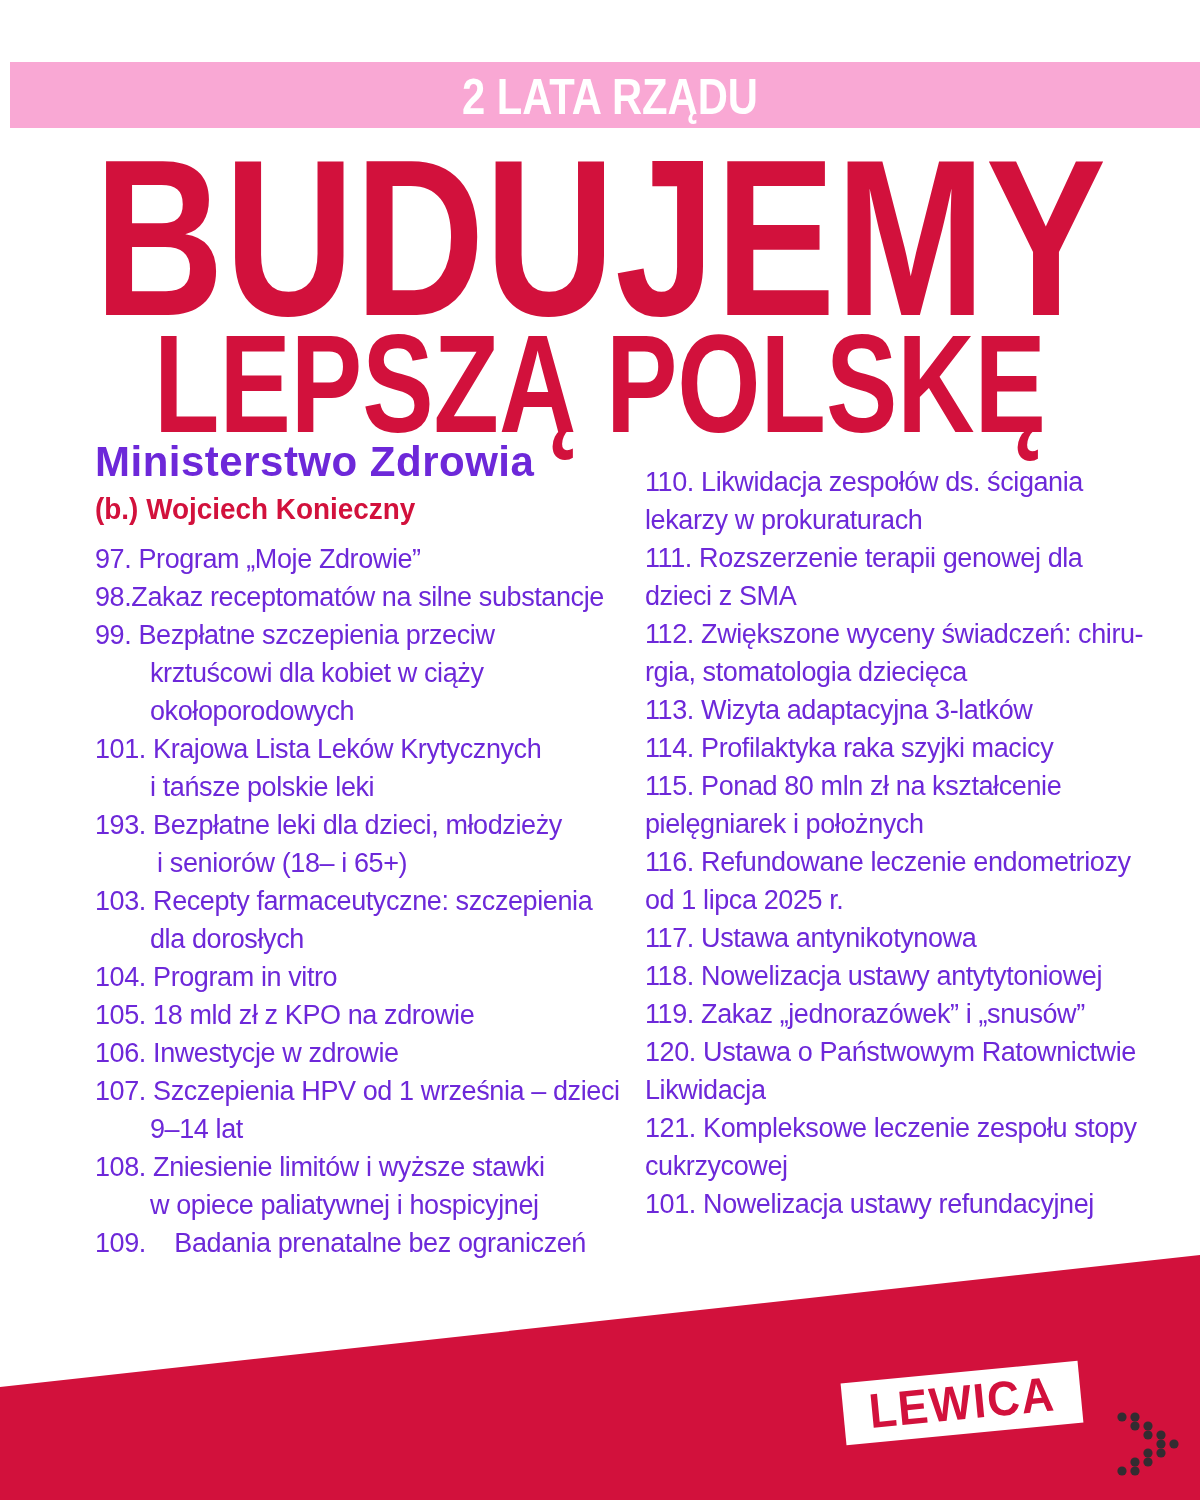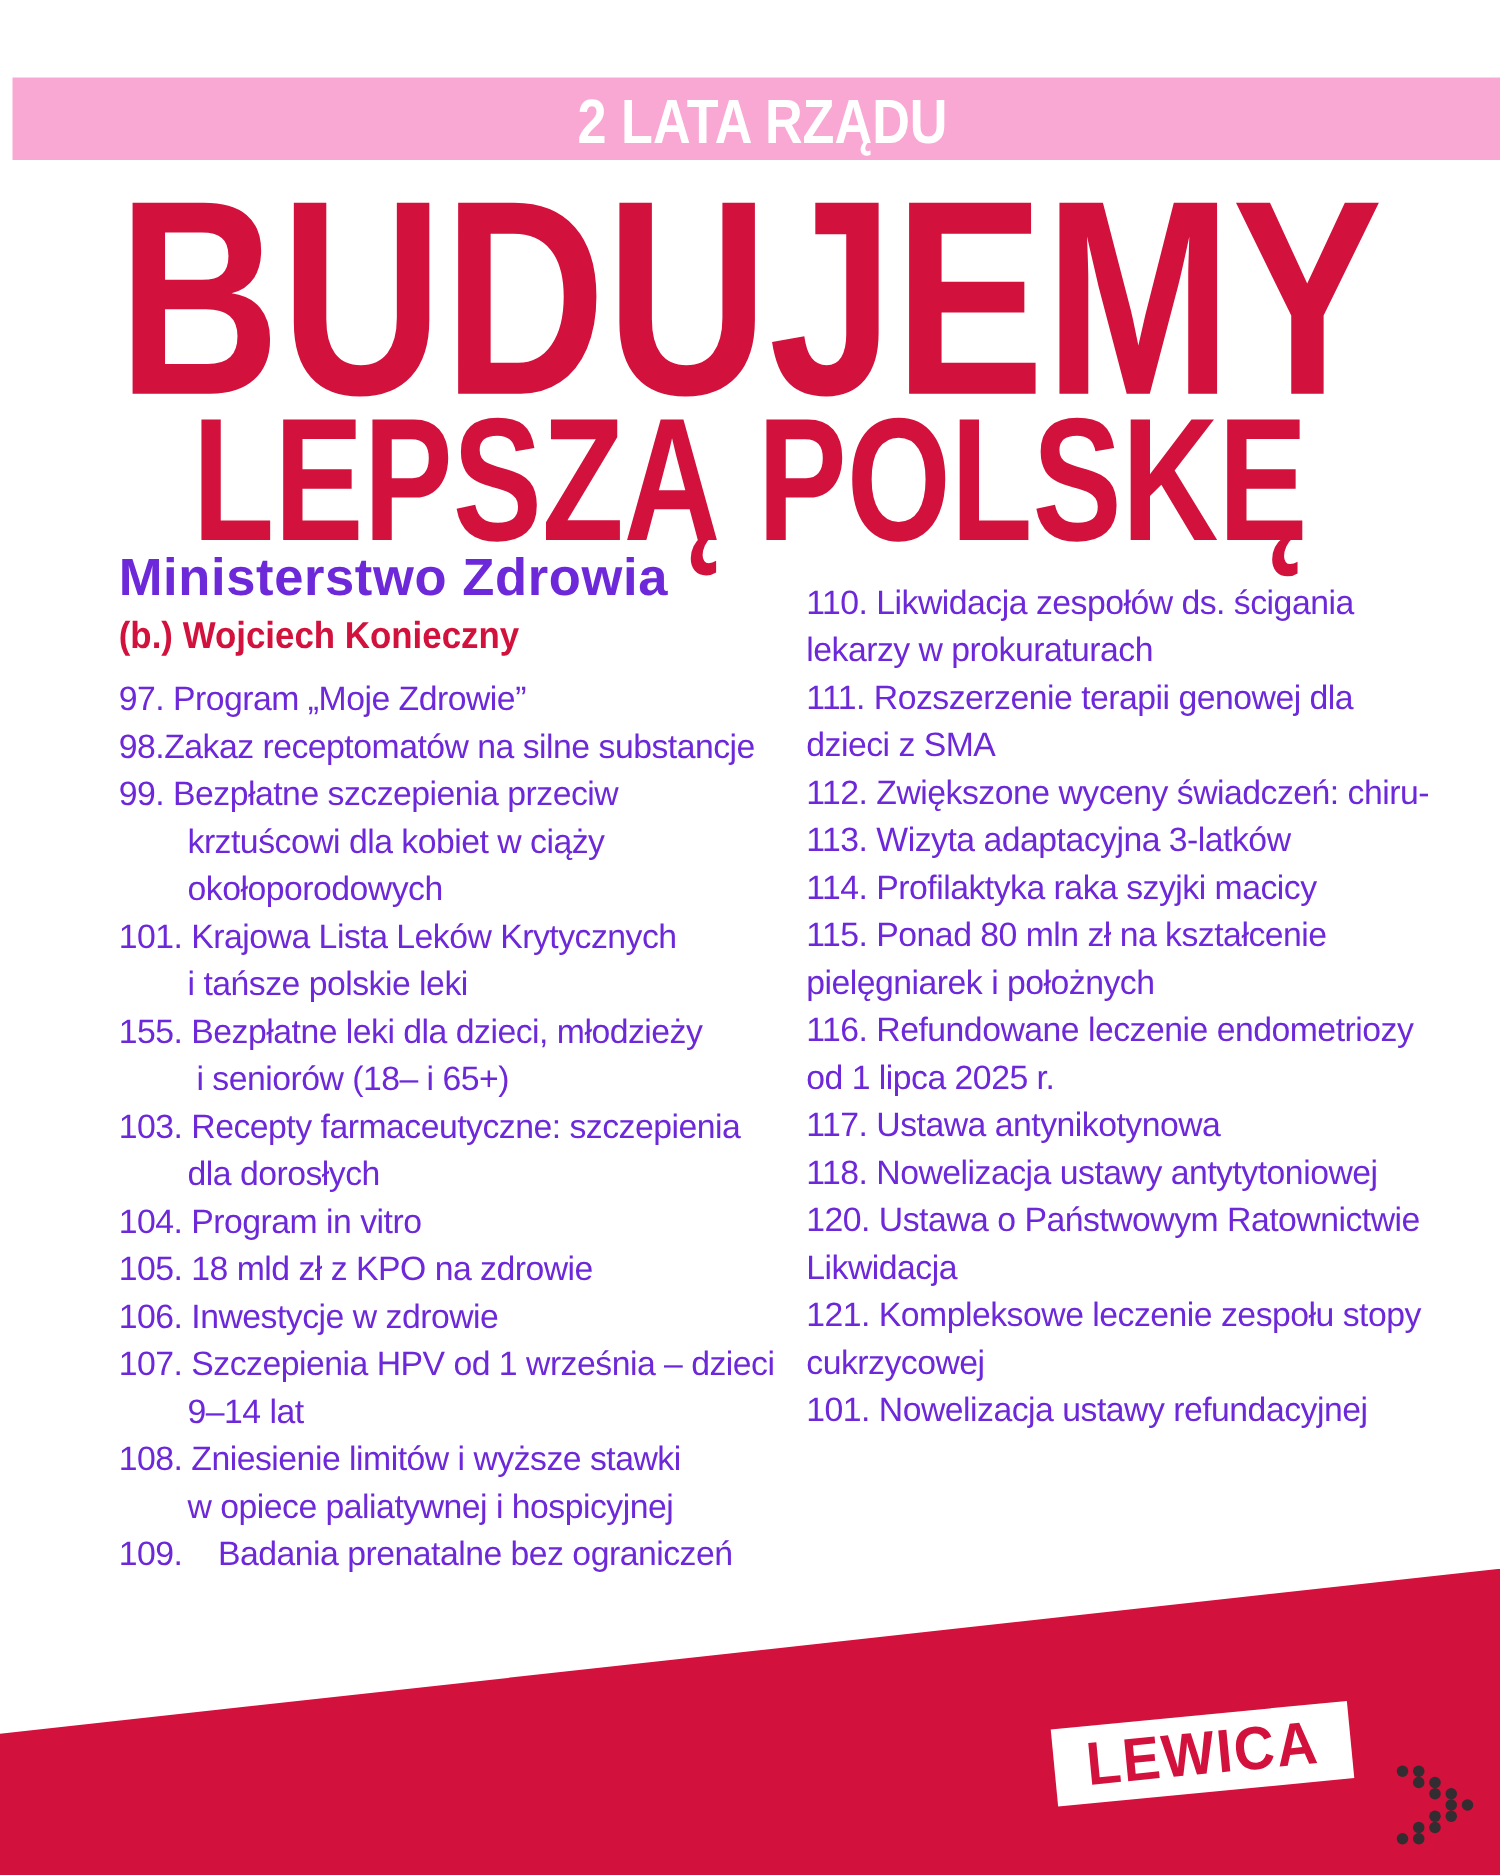--- a/index.html
+++ b/index.html
@@ -85,21 +85,21 @@
         <div class="line cont">krztuścowi dla kobiet w ciąży</div>
       </div>
       <div class="item">
         <div class="line cont">okołoporodowych</div>
       </div>
       <div class="item">
         <div class="line">101. Krajowa Lista Leków Krytycznych</div>
         <div class="line cont">i tańsze polskie leki</div>
       </div>
       <div class="item">
-        <div class="line">155. Bezpłatne leki dla dzieci, młodzieży</div>
+        <div class="line">193. Bezpłatne leki dla dzieci, młodzieży</div>
         <div class="line cont"> i seniorów (18– i 65+)</div>
       </div>
       <div class="item">
         <div class="line">103. Recepty farmaceutyczne: szczepienia</div>
         <div class="line cont">dla dorosłych</div>
       </div>
       <div class="item">
         <div class="line">104. Program in vitro</div>
       </div>
       <div class="item">
@@ -124,40 +124,44 @@
       <div class="item">
         <div class="line">110. Likwidacja zespołów ds. ścigania</div>
         <div class="line">lekarzy w prokuraturach</div>
       </div>
       <div class="item">
         <div class="line">111. Rozszerzenie terapii genowej dla</div>
         <div class="line">dzieci z SMA</div>
       </div>
       <div class="item">
         <div class="line">112. Zwiększone wyceny świadczeń: chiru-</div>
+        <div class="line">rgia, stomatologia dziecięca</div>
       </div>
       <div class="item">
         <div class="line">113. Wizyta adaptacyjna 3-latków</div>
       </div>
       <div class="item">
         <div class="line">114. Profilaktyka raka szyjki macicy</div>
       </div>
       <div class="item">
         <div class="line">115. Ponad 80 mln zł na kształcenie</div>
         <div class="line">pielęgniarek i położnych</div>
       </div>
       <div class="item">
         <div class="line">116. Refundowane leczenie endometriozy</div>
         <div class="line">od 1 lipca 2025 r.</div>
       </div>
       <div class="item">
         <div class="line">117. Ustawa antynikotynowa</div>
       </div>
       <div class="item">
         <div class="line">118. Nowelizacja ustawy antytytoniowej</div>
+      </div>
+      <div class="item">
+        <div class="line">119. Zakaz „jednorazówek” i „snusów”</div>
       </div>
       <div class="item">
         <div class="line">120. Ustawa o Państwowym Ratownictwie</div>
         <div class="line">Likwidacja</div>
       </div>
       <div class="item">
         <div class="line">121. Kompleksowe leczenie zespołu stopy</div>
         <div class="line">cukrzycowej</div>
       </div>
       <div class="item">

